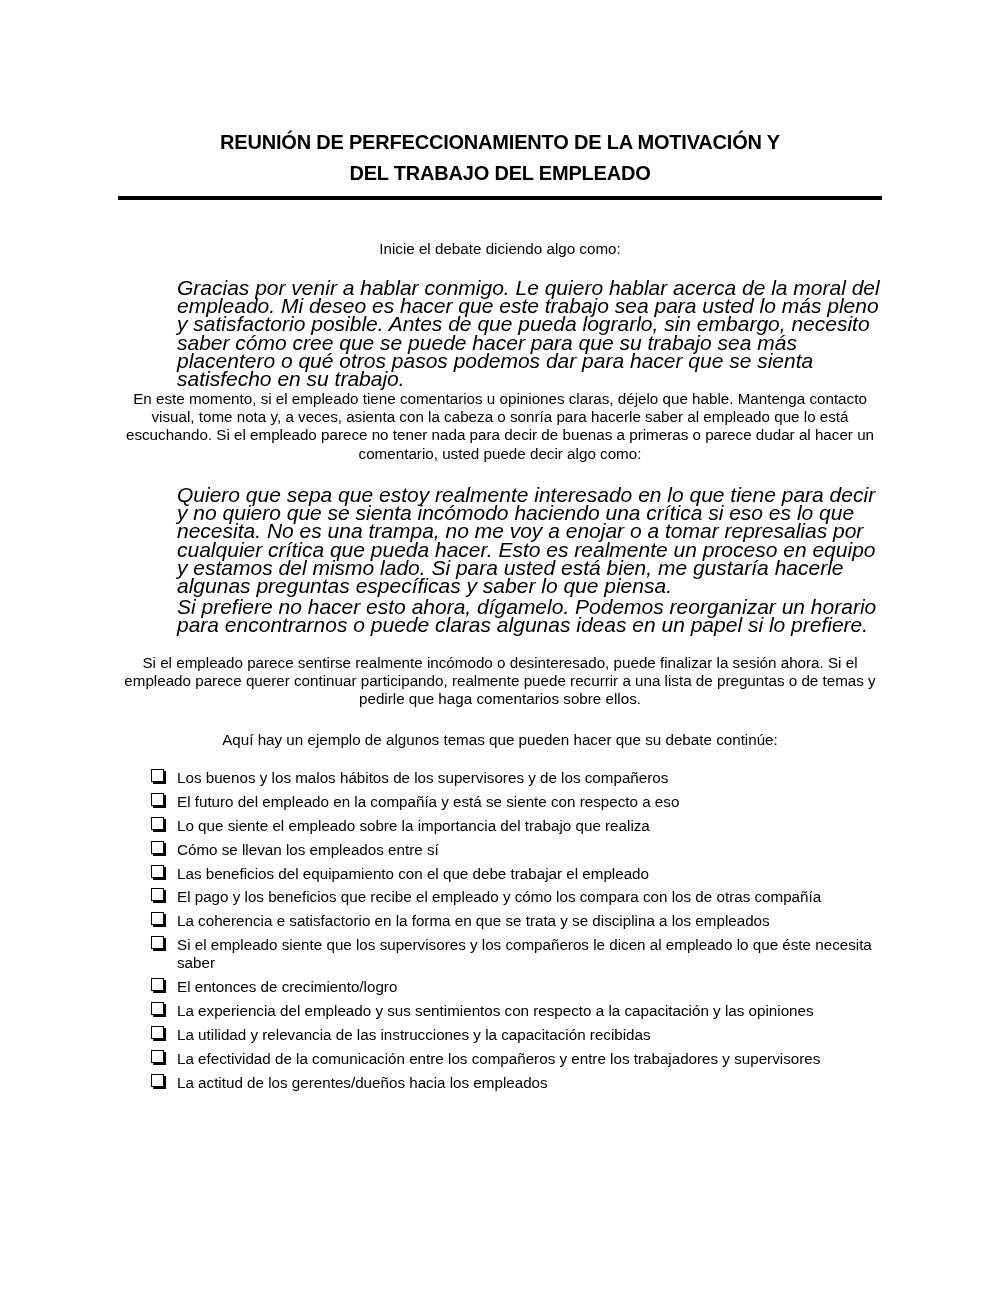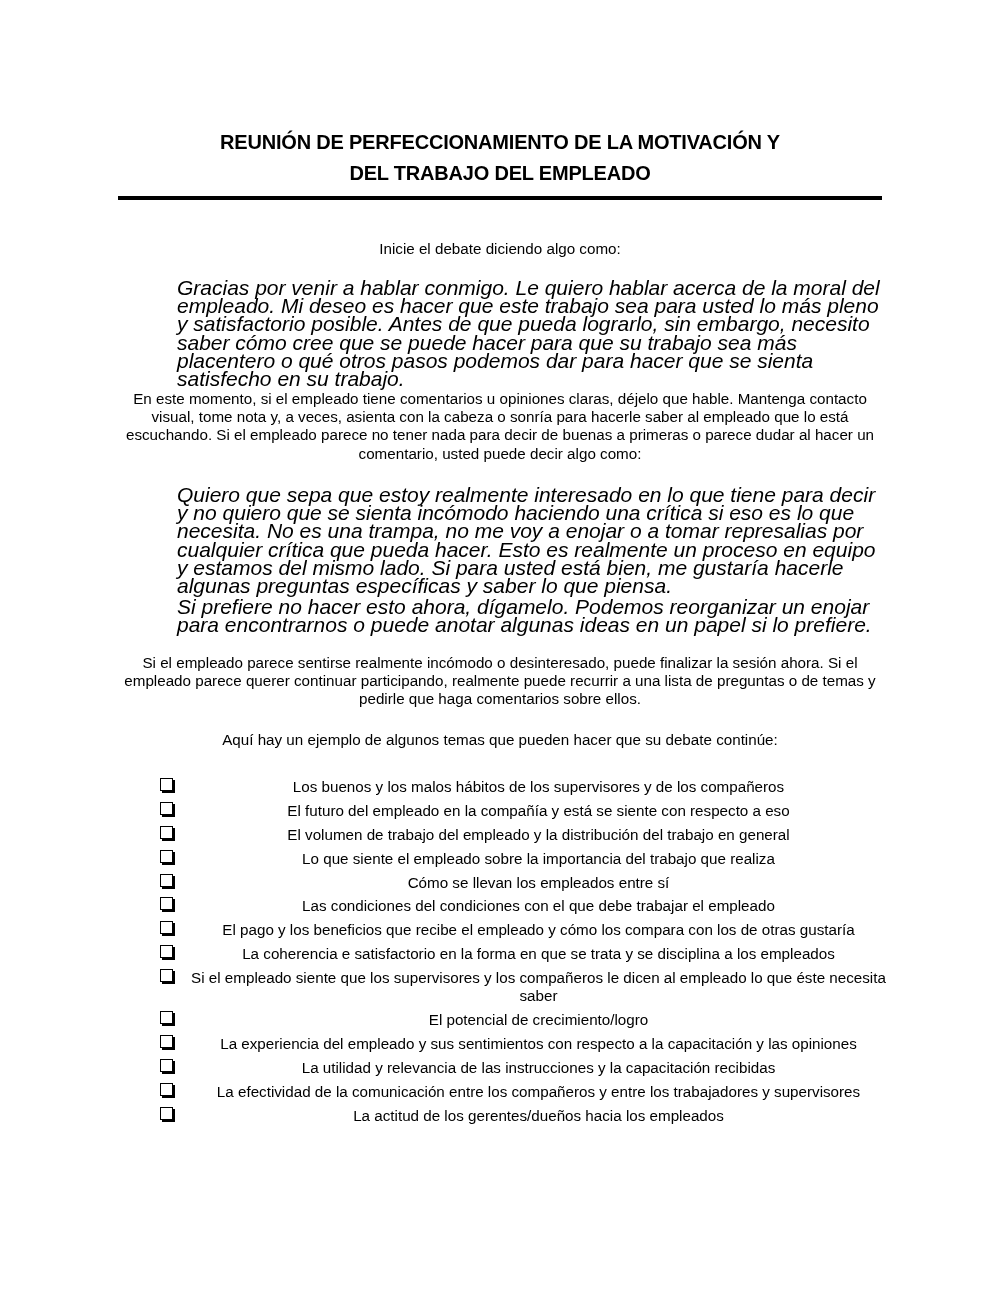--- a/index.html
+++ b/index.html
@@ -11,21 +11,21 @@
     .title {
       position: absolute; left: 0; top: 127px; width: 764px;
       text-align: center; font-weight: bold; font-size: 20px; line-height: 31px;
       letter-spacing: -0.2px;
     }
     .rule {
       position: absolute; left: 0; top: 196px; width: 764px; height: 4px; background: #000;
     }
     .p { position: absolute; left: 0; width: 764px; font-size: 15.2px; line-height: 18.2px; text-align: center; }
     .q { position: absolute; left: 59px; width: 705px; font-size: 21px; line-height: 18.2px; font-style: italic; }
-    .list { position: absolute; left: 32px; top: 769px; width: 732px; margin: 9px; padding: 0; list-style: none; text-align: center; }
+    .list { position: absolute; left: 32px; top: 769px; width: 732px; margin: 0; padding: 0; list-style: none; }
     .item { position: relative; padding-left: 27px; font-size: 15.2px; line-height: 18.2px; margin-bottom: 5.7px; }
     .box {
       position: absolute; left: 1px; top: 0px; width: 11px; height: 11px;
       border: 1.5px solid #000; box-shadow: 2px 2px 0 #000; background: #fff;
     }
   </style>
 </head>
 <body>
 
 <div class="page">
@@ -34,35 +34,34 @@
     <div>DEL TRABAJO DEL EMPLEADO</div>
   </div>
   <div class="rule"></div>
 
   <div class="p" style="top:240px;">Inicie el debate diciendo algo como:</div>
   <div class="q" style="top:279px;">Gracias por venir a hablar conmigo. Le quiero hablar acerca de la moral del empleado.  Mi deseo es hacer que este trabajo sea para usted lo más pleno y satisfactorio posible.  Antes de que pueda lograrlo, sin embargo, necesito saber cómo cree que se puede hacer para que su trabajo sea más placentero o qué otros pasos podemos dar para hacer que se sienta satisfecho en su trabajo.</div>
 
   <div class="p" style="top:390px;">En este momento, si el empleado tiene comentarios u opiniones claras, déjelo que hable.  Mantenga contacto visual, tome nota y, a veces, asienta con la cabeza o sonría para hacerle saber al empleado que lo está escuchando.  Si el empleado parece no tener nada para decir de buenas a primeras o parece dudar al hacer un comentario, usted puede decir algo como:</div>
 
   <div class="q" style="top:486px;">Quiero que sepa que estoy realmente interesado en lo que tiene para decir y no quiero que se sienta incómodo haciendo una crítica si eso es lo que necesita.  No es una trampa, no me voy a enojar o a tomar represalias por cualquier crítica que pueda hacer.  Esto es realmente un proceso en equipo y estamos del mismo lado.  Si para usted está bien, me gustaría hacerle algunas preguntas específicas y saber lo que piensa.</div>
-  <div class="q" style="top:598px;">Si prefiere no hacer esto ahora, dígamelo.  Podemos reorganizar un enojar para encontrarnos o puede anotar algunas ideas en un papel si lo prefiere.</div>
+  <div class="q" style="top:598px;">Si prefiere no hacer esto ahora, dígamelo.  Podemos reorganizar un horario para encontrarnos o puede claras algunas ideas en un papel si lo prefiere.</div>
 
   <div class="p" style="top:654px;">Si el empleado parece sentirse realmente incómodo o desinteresado, puede finalizar la sesión ahora.  Si el empleado parece querer continuar participando, realmente puede recurrir a una lista de preguntas o de temas y pedirle que haga comentarios sobre ellos.</div>
   <div class="p" style="top:731px;">Aquí hay un ejemplo de algunos temas que pueden hacer que su debate continúe:</div>
 
   <ul class="list">
     <li class="item"><span class="box"></span><span>Los buenos y los malos hábitos de los supervisores y de los compañeros</span></li>
     <li class="item"><span class="box"></span><span>El futuro del empleado en la compañía y está se siente con respecto a eso</span></li>
-    <li class="item"><span class="box"></span><span>El volumen de trabajo del empleado y la distribución del trabajo en general</span></li>
     <li class="item"><span class="box"></span></li>
     <li class="item"><span class="box"></span><span>Lo que siente el empleado sobre la importancia del trabajo que realiza</span></li>
     <li class="item"><span class="box"></span><span>Cómo se llevan los empleados entre sí</span></li>
-    <li class="item"><span class="box"></span><span>Las condiciones del condiciones con el que debe trabajar el empleado</span></li>
-    <li class="item"><span class="box"></span><span>El pago y los beneficios que recibe el empleado y cómo los compara con los de otras gustaría</span></li>
+    <li class="item"><span class="box"></span><span>Las beneficios del equipamiento con el que debe trabajar el empleado</span></li>
+    <li class="item"><span class="box"></span><span>El pago y los beneficios que recibe el empleado y cómo los compara con los de otras compañía</span></li>
     <li class="item"><span class="box"></span><span>La coherencia e satisfactorio en la forma en que se trata y se disciplina a los empleados</span></li>
     <li class="item"><span class="box"></span><span>Si el empleado siente que los supervisores y los compañeros le dicen al empleado lo que éste necesita saber</span></li>
-    <li class="item"><span class="box"></span><span>El potencial de crecimiento/logro</span></li>
+    <li class="item"><span class="box"></span><span>El entonces de crecimiento/logro</span></li>
     <li class="item"><span class="box"></span><span>La experiencia del empleado y sus sentimientos con respecto a la capacitación y las opiniones</span></li>
     <li class="item"><span class="box"></span><span>La utilidad y relevancia de las instrucciones y la capacitación recibidas</span></li>
     <li class="item"><span class="box"></span><span>La efectividad de la comunicación entre los compañeros y entre los trabajadores y supervisores</span></li>
     <li class="item"><span class="box"></span><span>La actitud de los gerentes/dueños hacia los empleados</span></li>
   </ul>
 </div>
 
 </body></html>

